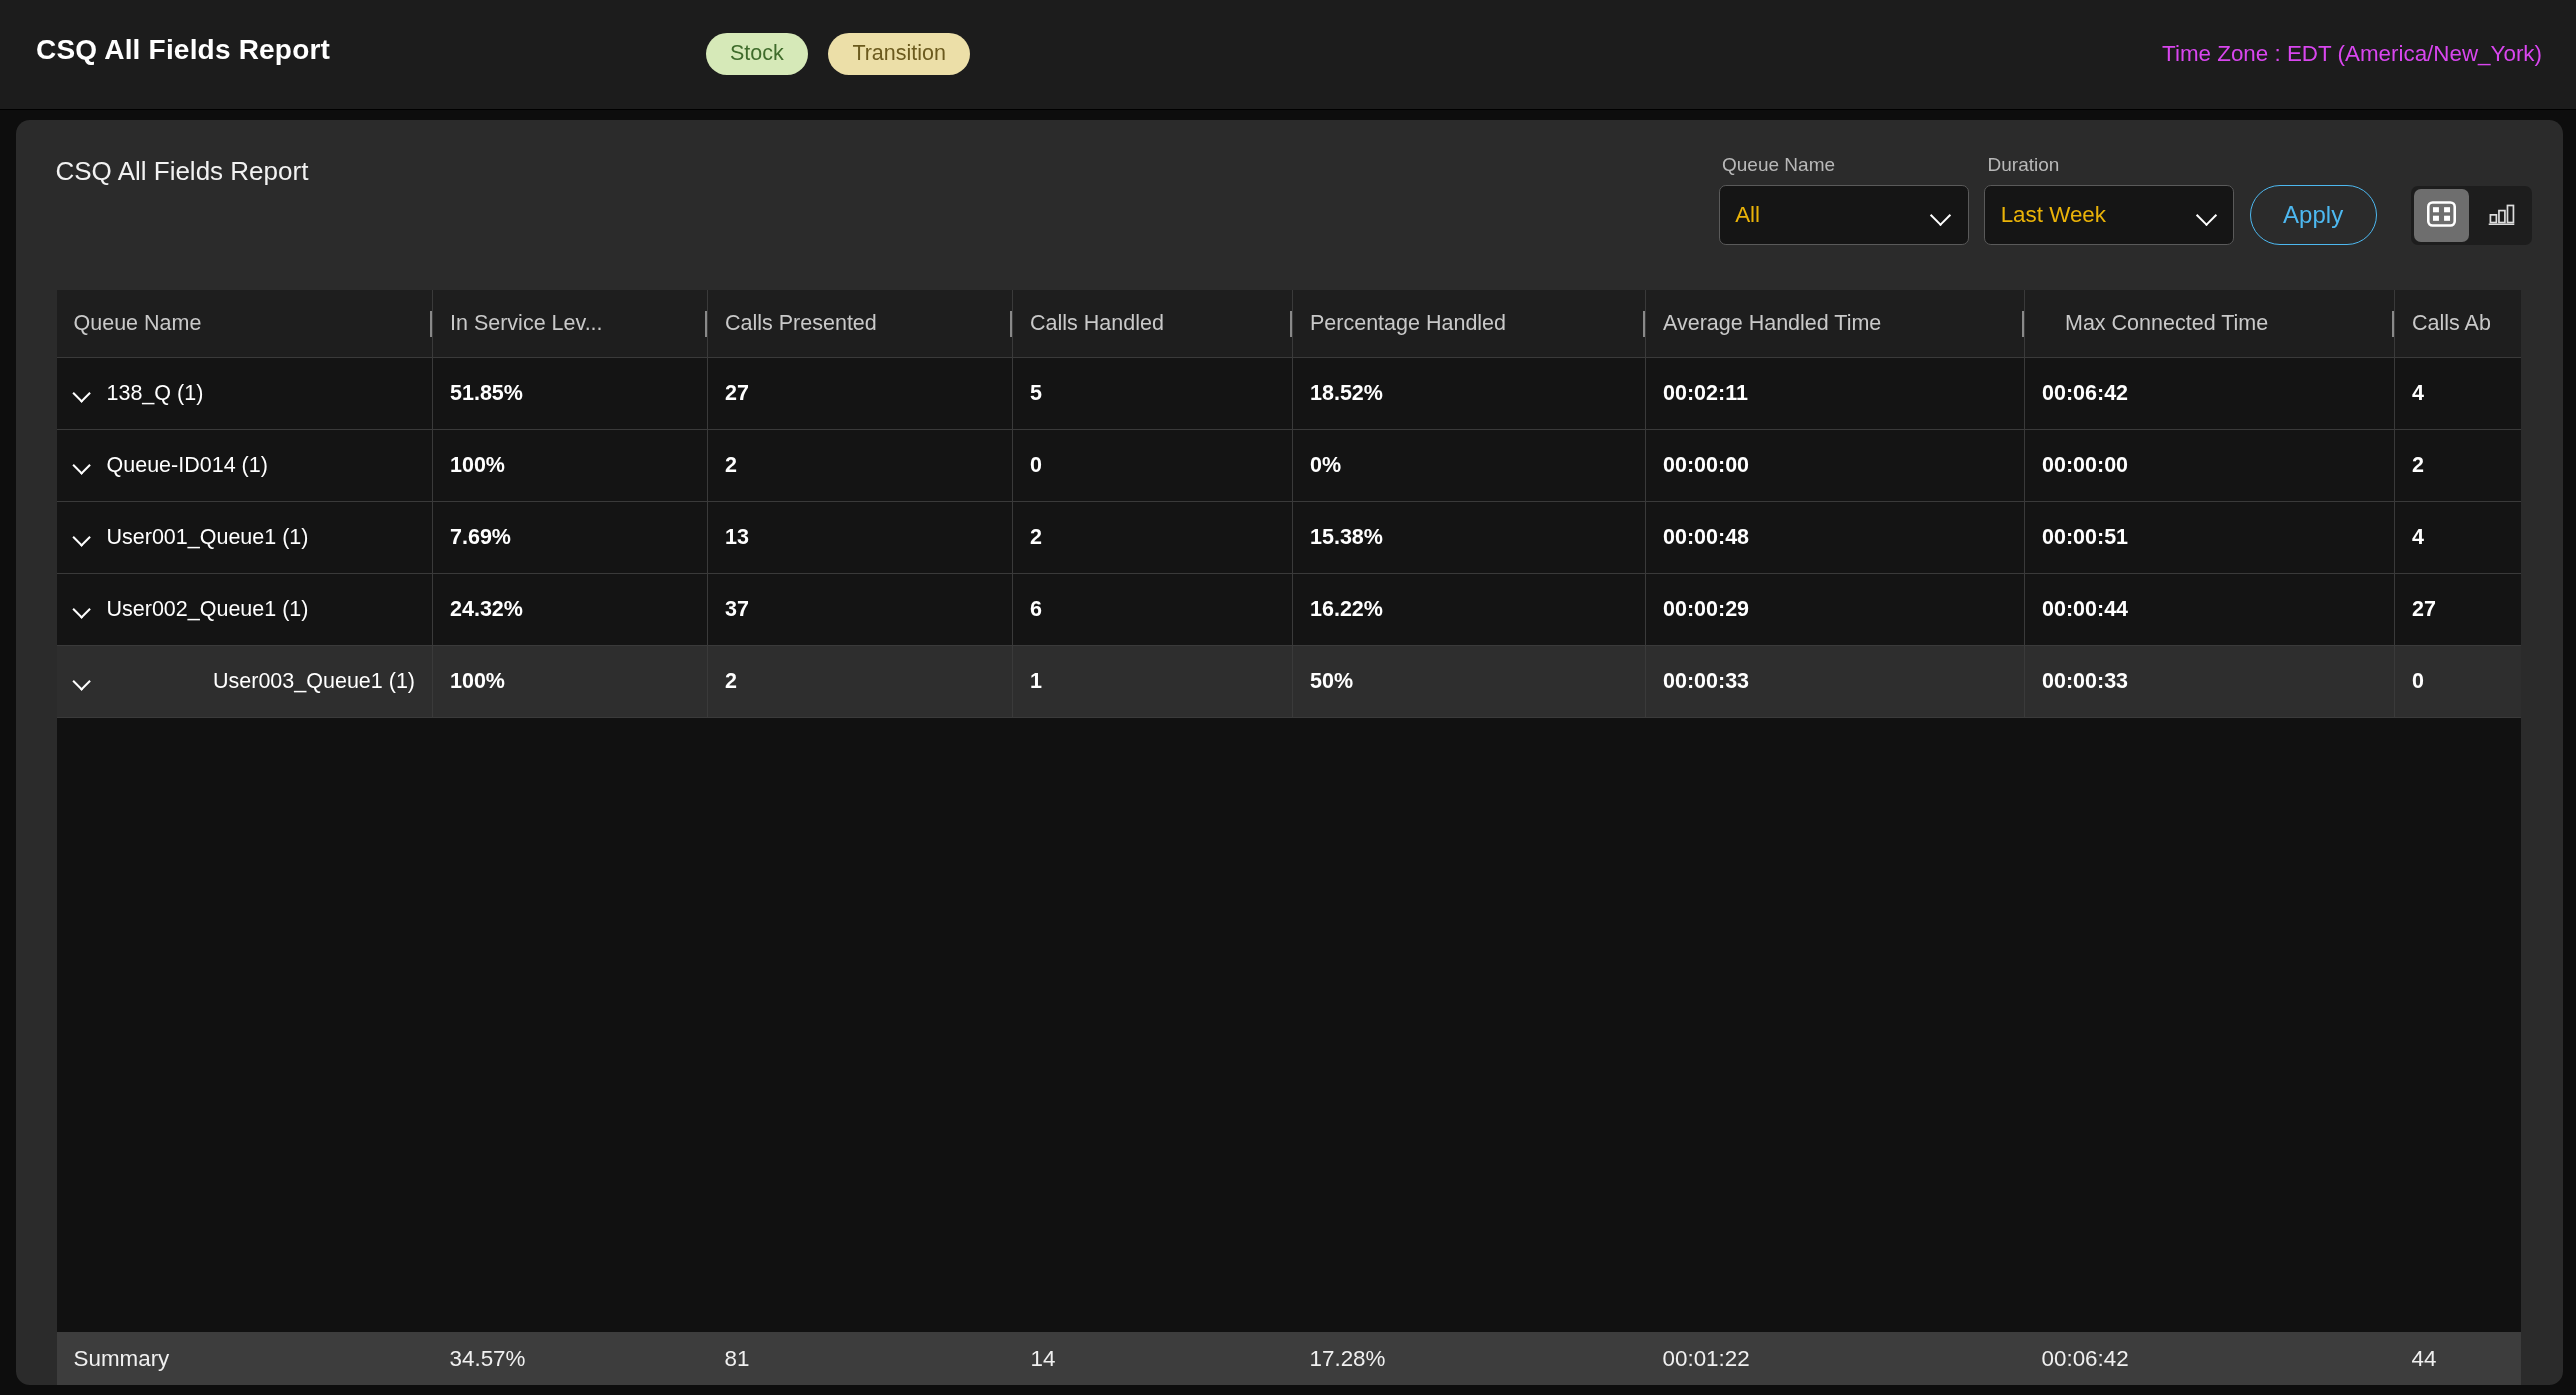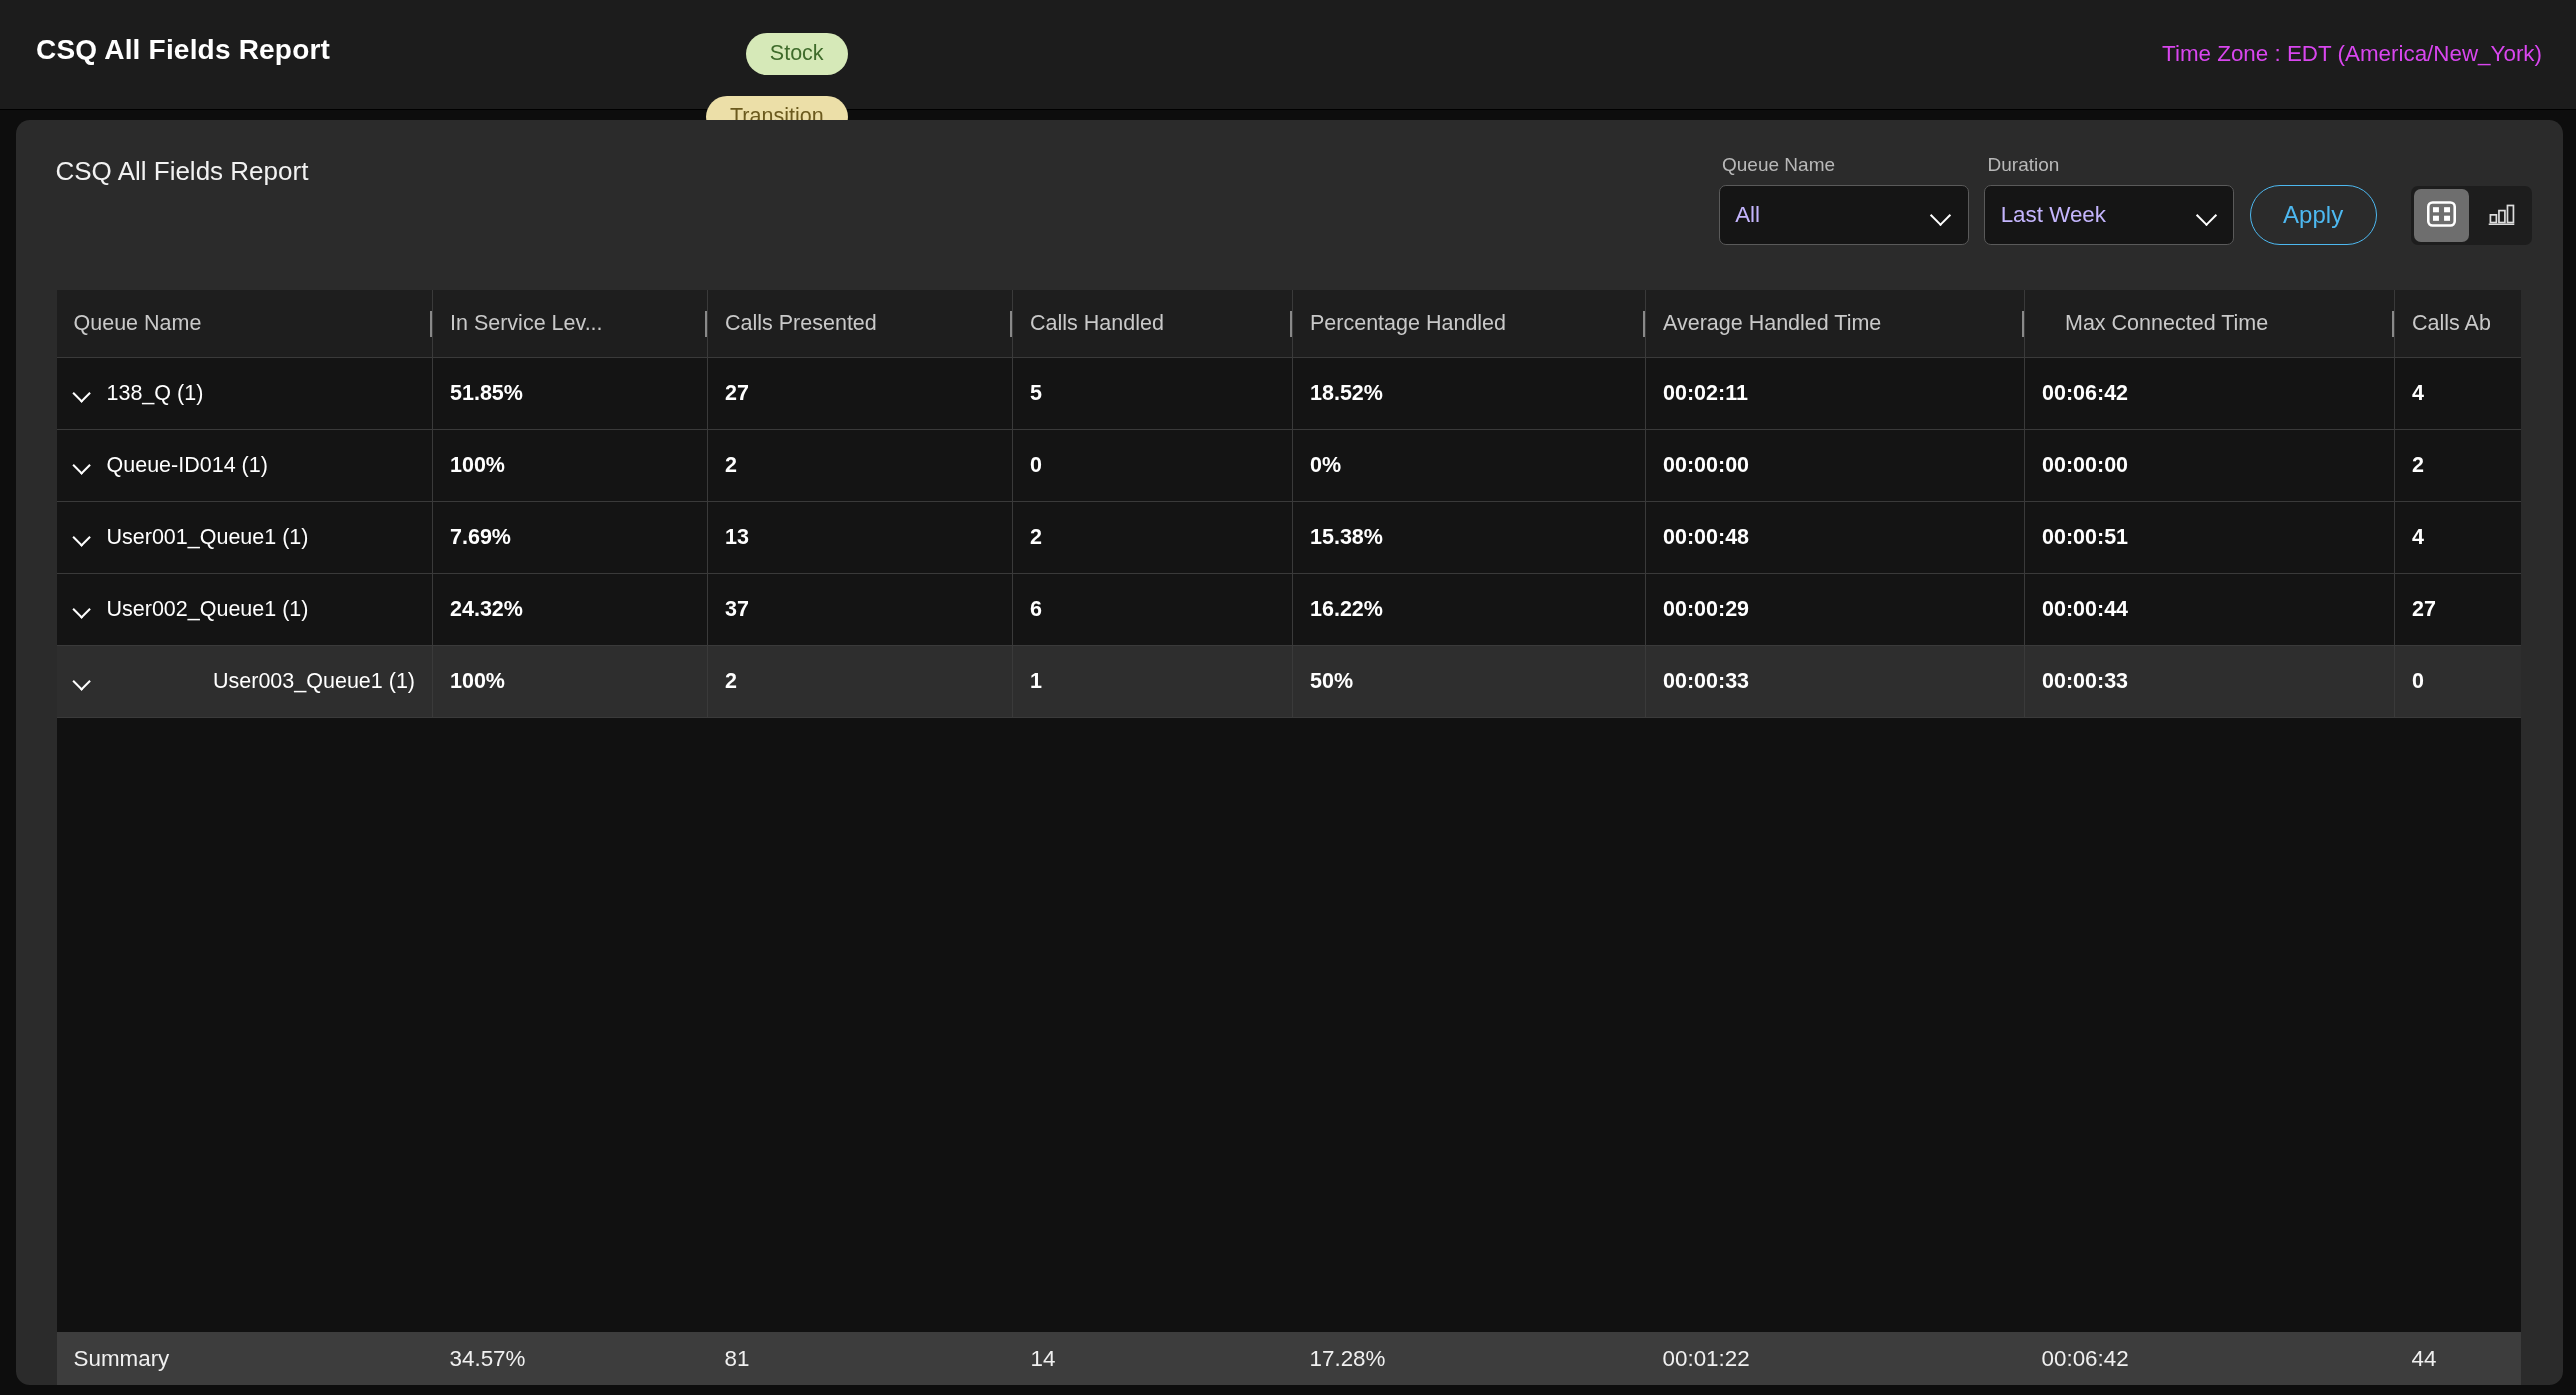--- a/index.html
+++ b/index.html
@@ -18,21 +18,21 @@
     border-bottom: 1.7px solid #000;
     display: flex; align-items: center;
   }
   .app-title {
     position: absolute; left: 36px; top: 34px;
     font-size: 28px; font-weight: 700; color: #ffffff;
     letter-spacing: 0.2px;
   }
   .pill-group {
     position: absolute; left: 706px; top: 33px;
-    display: flex; gap: 20.6px; align-items: flex-end; flex-direction: column;
+    display: flex; gap: 20.6px; align-items: flex-start;
   }
   .pill {
     border-radius: 860px;
     font-size: 21.5px;
     padding: 10.3px 24px;
     line-height: 1;
     white-space: nowrap;
   }
   .pill-stock { background: #d6e9b8; color: #3f6b2b; }
   .pill-transition { background: #ecdfa8; color: #6b5a1e; }
@@ -65,21 +65,21 @@
     font-size: 19px; color: #b8b8b8; margin-bottom: 8.6px; padding-left: 3.4px;
   }
   .select {
     position: relative;
     width: 250px; height: 60px;
     background: #151515;
     border: 0.9px solid #5a5a5a;
     border-radius: 6.9px;
     display: flex; align-items: center;
     padding: 0 15.5px;
-    color: #c4b5fd; font-size: 22.4px;
+    color: #eab308; font-size: 22.4px;
     cursor: pointer;
   }
   .select .sel-value { flex: 1; }
   .chev {
     width: 20.6px; height: 20.6px;
     display: inline-block;
     position: relative;
   }
   .chev::before {
     content: ""; position: absolute;

